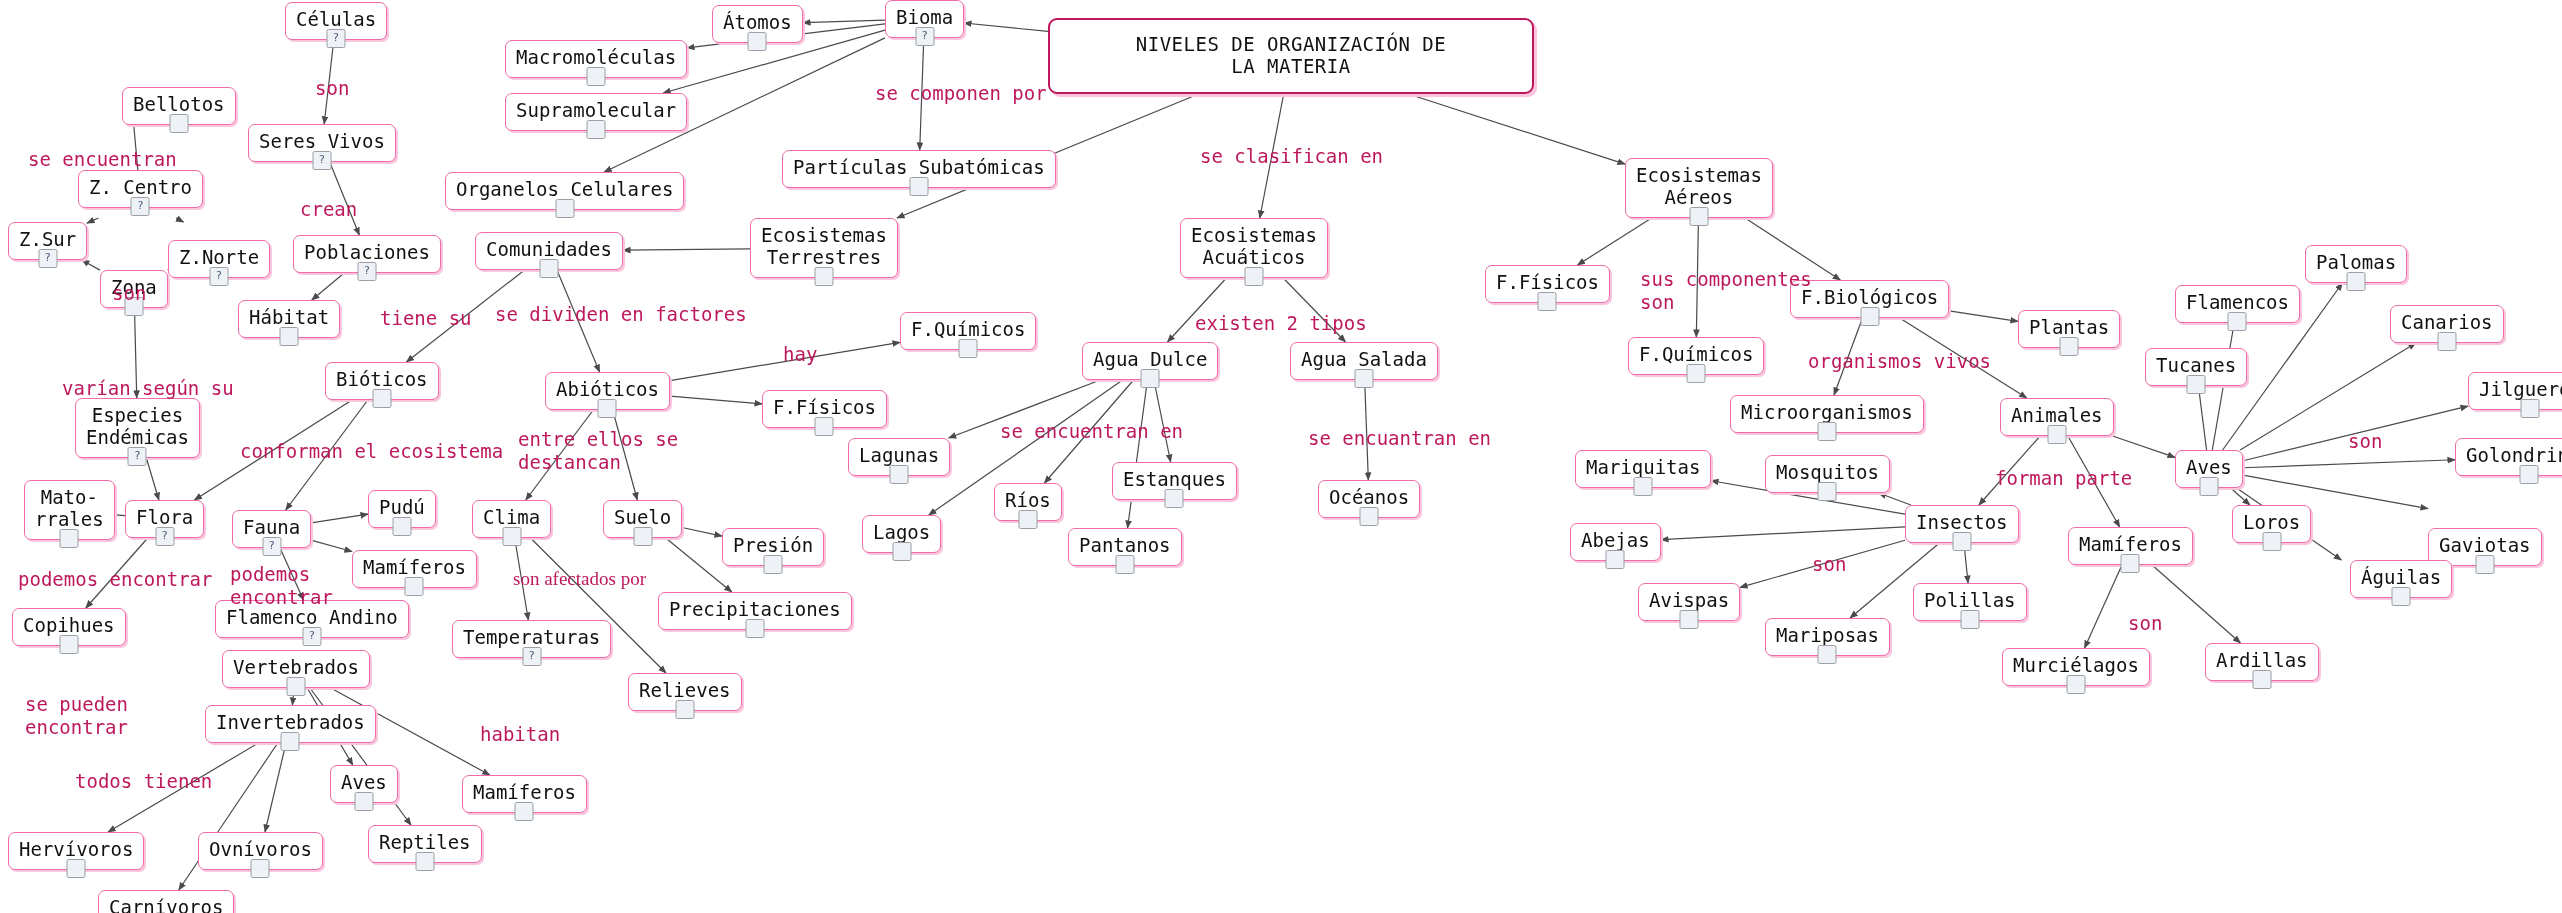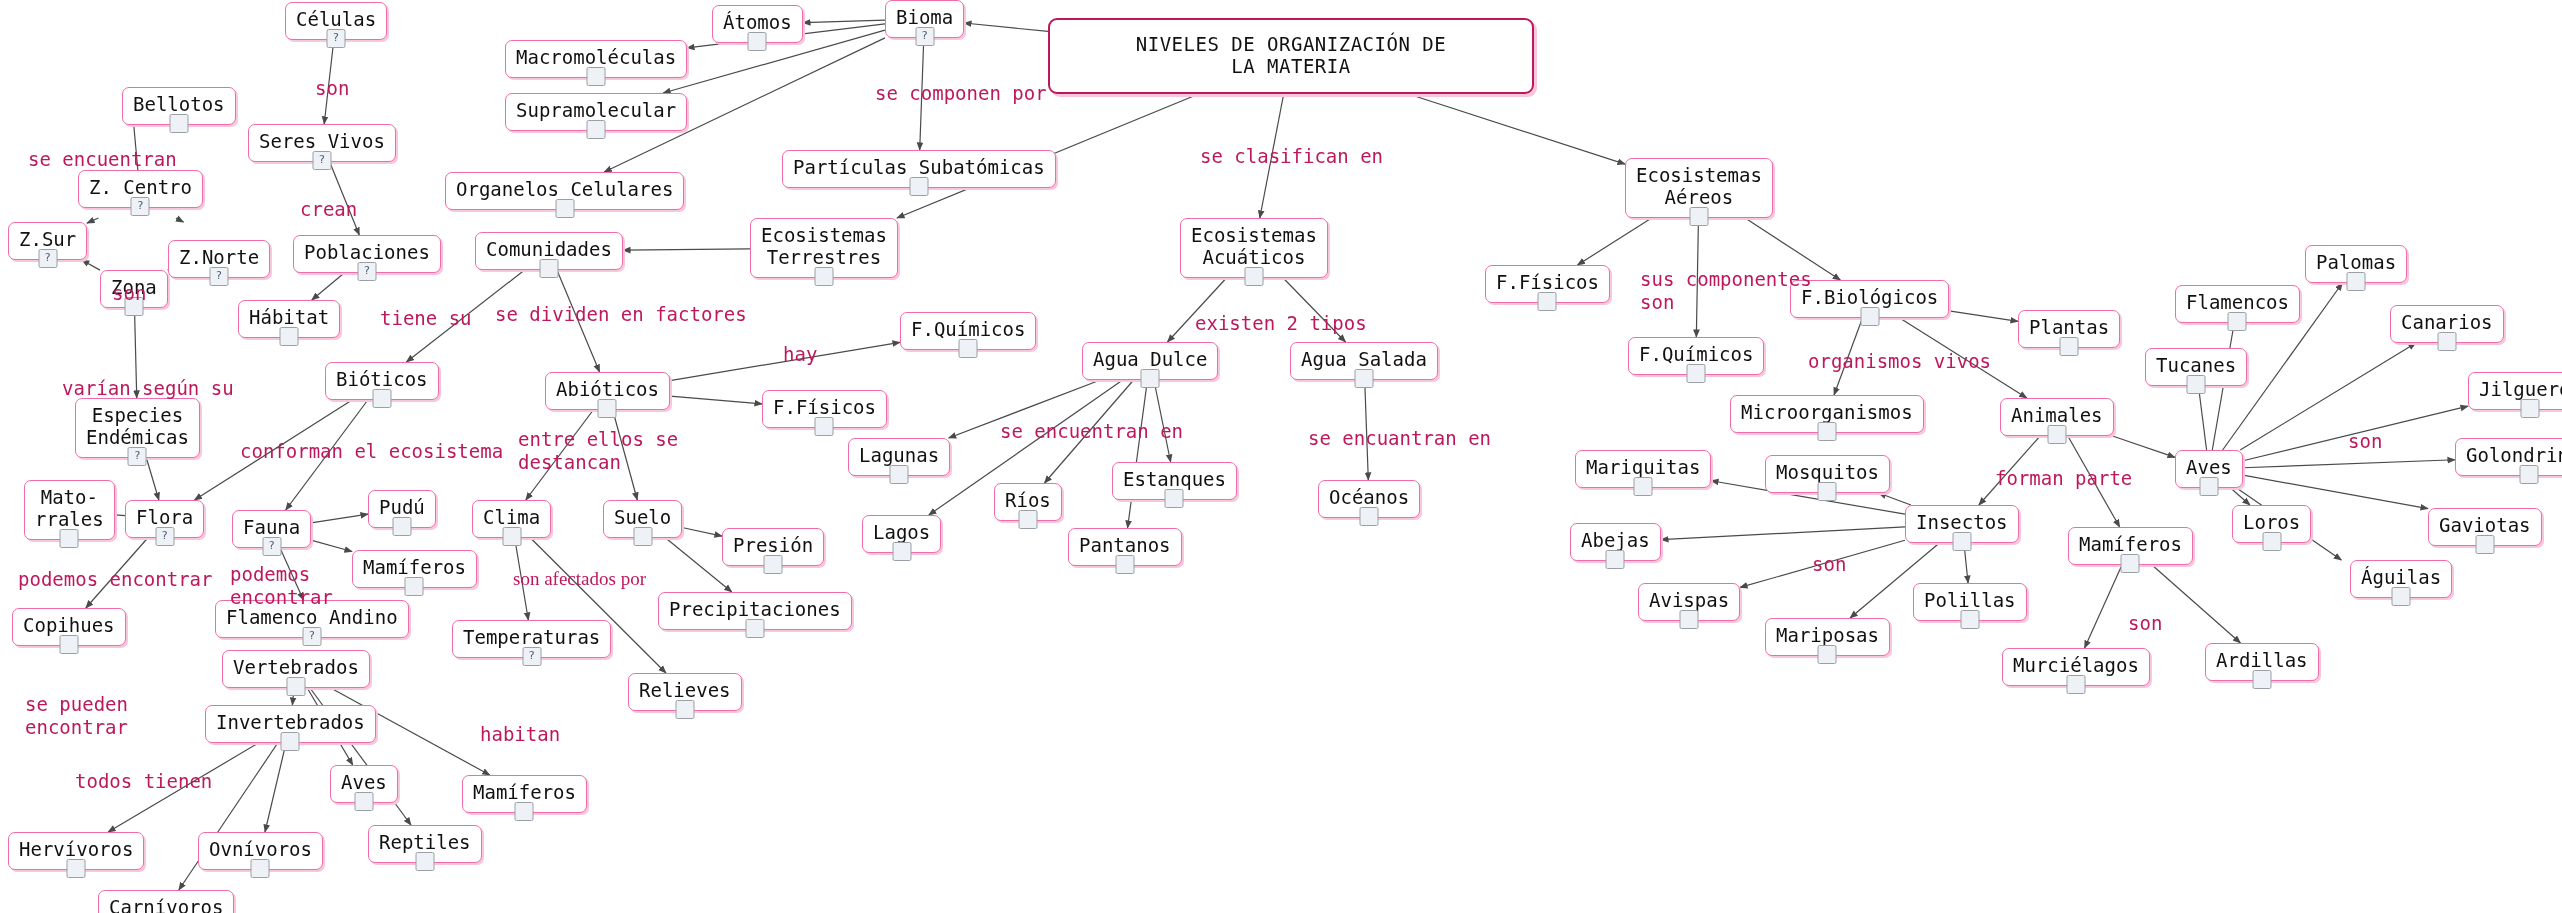--- a/index.html
+++ b/index.html
@@ -158,21 +158,21 @@
     <div class="node" style="left: 848px; top: 438px;"><span class="txt">Lagunas</span><span class="badge"></span></div>
     <div class="node" style="left: 24px; top: 480px;"><span class="txt">Mato-
 rrales</span><span class="badge"></span></div>
     <div class="node" style="left: 368px; top: 490px;"><span class="txt">Pudú</span><span class="badge"></span></div>
     <div class="node" style="left: 1112px; top: 462px;"><span class="txt">Estanques</span><span class="badge"></span></div>
     <div class="node" style="left: 472px; top: 500px;"><span class="txt">Clima</span><span class="badge"></span></div>
     <div class="node" style="left: 603px; top: 500px;"><span class="txt">Suelo</span><span class="badge"></span></div>
     <div class="node" style="left: 994px; top: 483px;"><span class="txt">Ríos</span><span class="badge"></span></div>
     <div class="node" style="left: 1575px; top: 450px;"><span class="txt">Mariquitas</span><span class="badge"></span></div>
     <div class="node" style="left: 2175px; top: 450px;"><span class="txt">Aves</span><span class="badge"></span></div>
-    <div class="node" style="left: 2428px; top: 508px;"><span class="txt">Gaviotas</span><span class="badge"></span></div>
+    <div class="node" style="left: 2428px; top: 528px;"><span class="txt">Gaviotas</span><span class="badge"></span></div>
     <div class="node" style="left: 125px; top: 500px;"><span class="txt">Flora</span><span class="badge">?</span></div>
     <div class="node" style="left: 232px; top: 510px;"><span class="txt">Fauna</span><span class="badge">?</span></div>
     <div class="node" style="left: 1318px; top: 480px;"><span class="txt">Océanos</span><span class="badge"></span></div>
     <div class="node" style="left: 1765px; top: 455px;"><span class="txt">Mosquitos</span><span class="badge"></span></div>
     <div class="node" style="left: 2232px; top: 505px;"><span class="txt">Loros</span><span class="badge"></span></div>
     <div class="node" style="left: 862px; top: 515px;"><span class="txt">Lagos</span><span class="badge"></span></div>
     <div class="node" style="left: 722px; top: 528px;"><span class="txt">Presión</span><span class="badge"></span></div>
     <div class="node" style="left: 1905px; top: 505px;"><span class="txt">Insectos</span><span class="badge"></span></div>
     <div class="node" style="left: 1068px; top: 528px;"><span class="txt">Pantanos</span><span class="badge"></span></div>
     <div class="node" style="left: 1570px; top: 523px;"><span class="txt">Abejas</span><span class="badge"></span></div>

